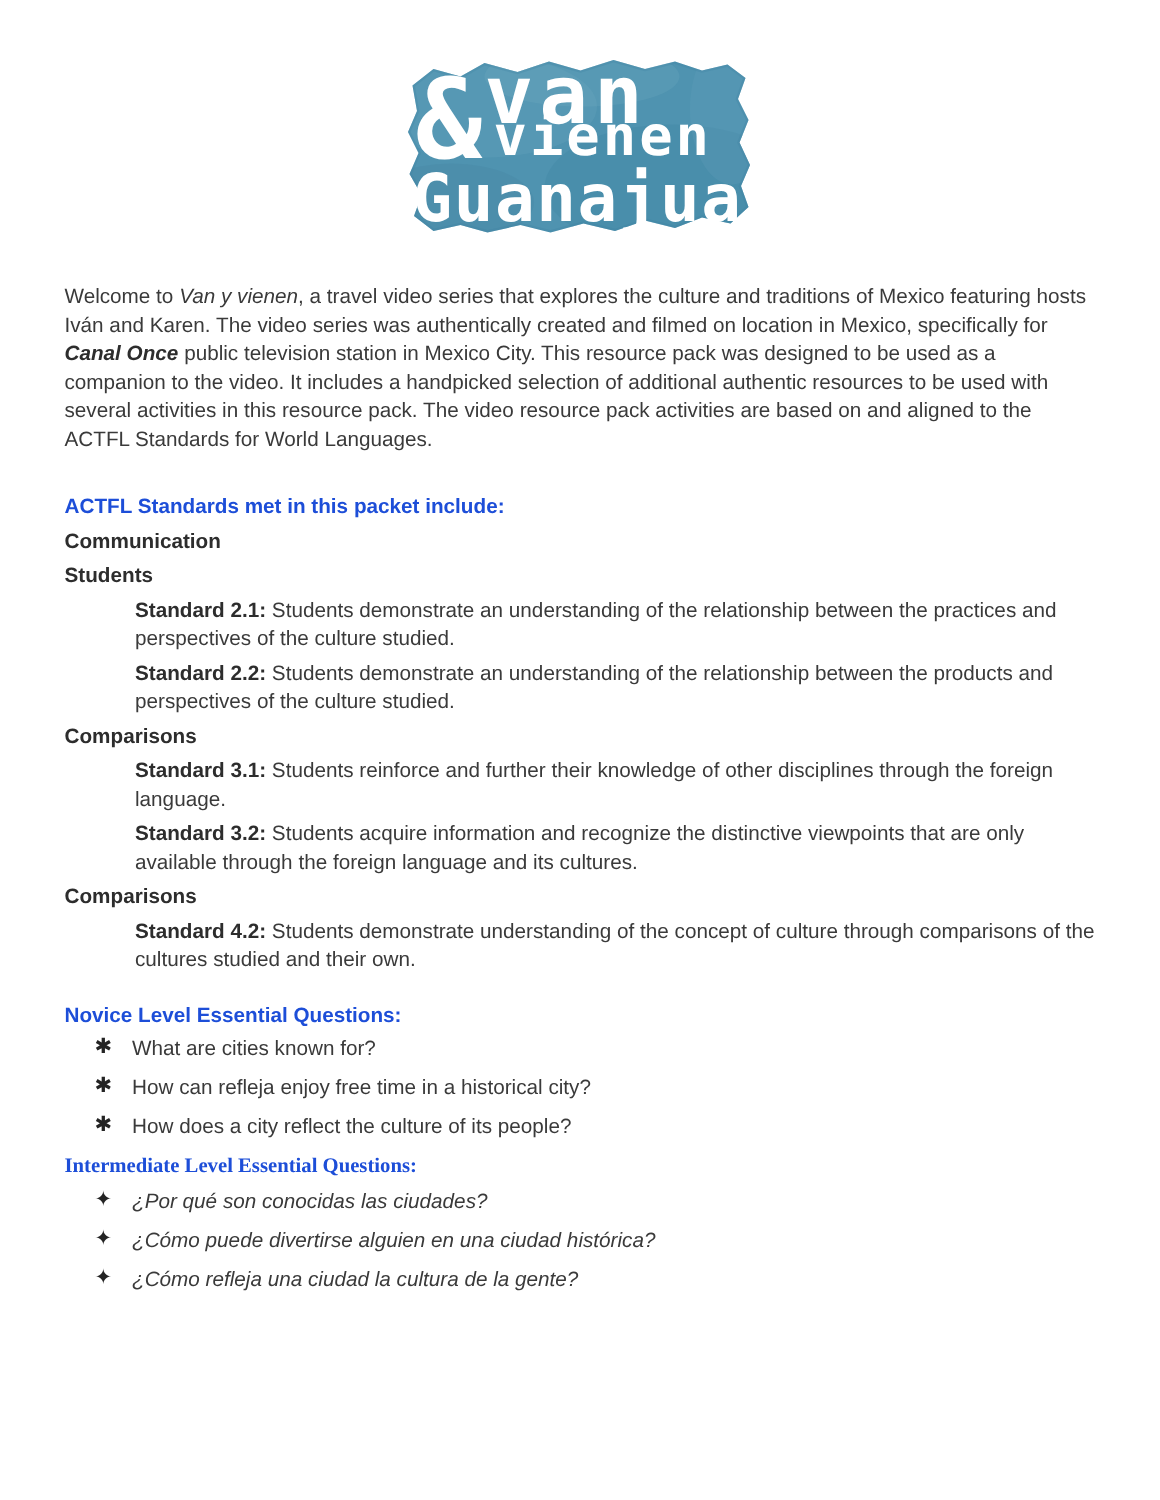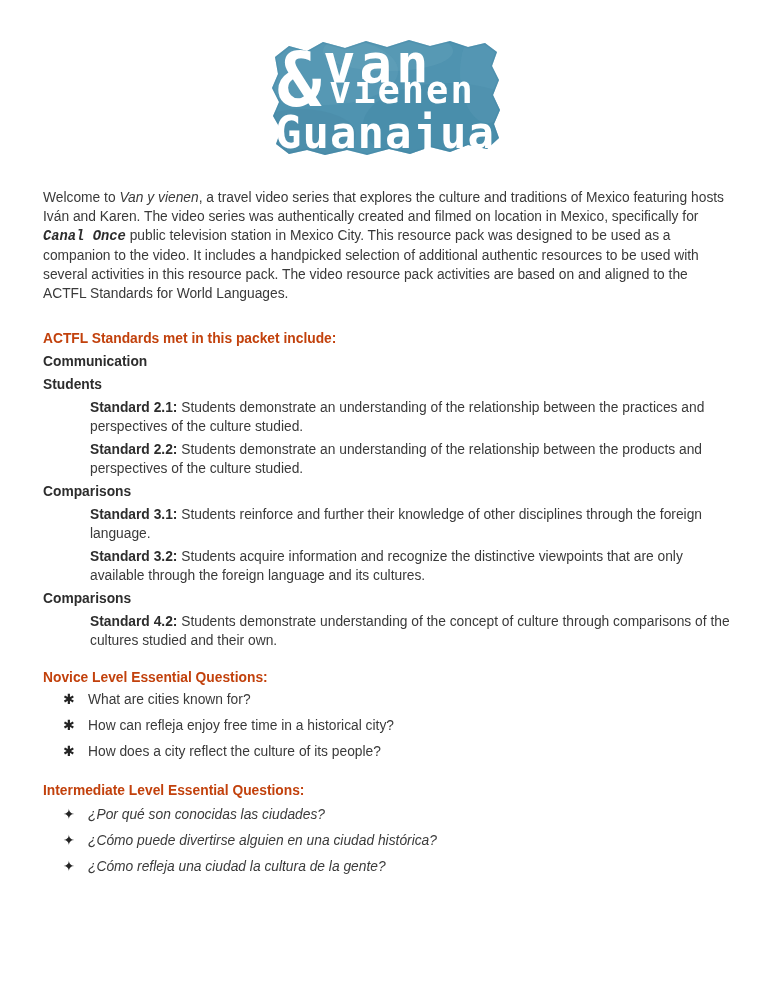--- a/index.html
+++ b/index.html
@@ -30,30 +30,30 @@
   .logo .l3   { left:12px; top:78px;  font-size:44px; letter-spacing:1px; }
 
   
   .content {
     position:absolute; left:43px; top:188px; width:690px;
     font-size:13.8px; line-height:19px; color:#3a3a3a;
   }
   .intro { margin-bottom:26px; }
   .seg-normal { font-style:normal; }
   .seg-italic { font-style:italic; }
-  .seg-bold-italic { font-style:italic; font-weight:bold; color:#2d2d2d;font-family:Liberation Mono, monospace; }
+  .seg-bold-italic { font-style:italic; font-weight:bold; color:#2d2d2d; }
 
-  .h-bold { font-weight:bold; color:#c2410c; margin-bottom:4px; }
+  .h-bold { font-weight:bold; color:#1d4ed8; margin-bottom:4px; }
   .std-group { margin:0; }
   .std-category { font-weight:bold; color:#2d2d2d; margin-bottom:4px; }
   .std-item { margin-left:47px; margin-bottom:4px; }
   .std-label { font-weight:bold; color:#2d2d2d; }
 
   .eq-heading-novice { margin-top:18px; margin-bottom:3px; }
-  .eq-heading-intermediate { margin-top:20px; margin-bottom:5px; }
+  .eq-heading-intermediate { margin-top:7px; margin-bottom:5px;font-family:Liberation Serif, serif; }
   .q-list { list-style:none; }
   .q-item { display:flex; align-items:flex-start; padding-left:20px; margin-bottom:7px; }
   .q-bullet {
     width:25px; flex:0 0 25px;
     font-family:"DejaVu Sans", sans-serif;
     font-size:14px; color:#242424; line-height:19px;
   }
   .q-text { line-height:19px; }
   .q-list.italic .q-text { font-style:italic; }
 </style>

